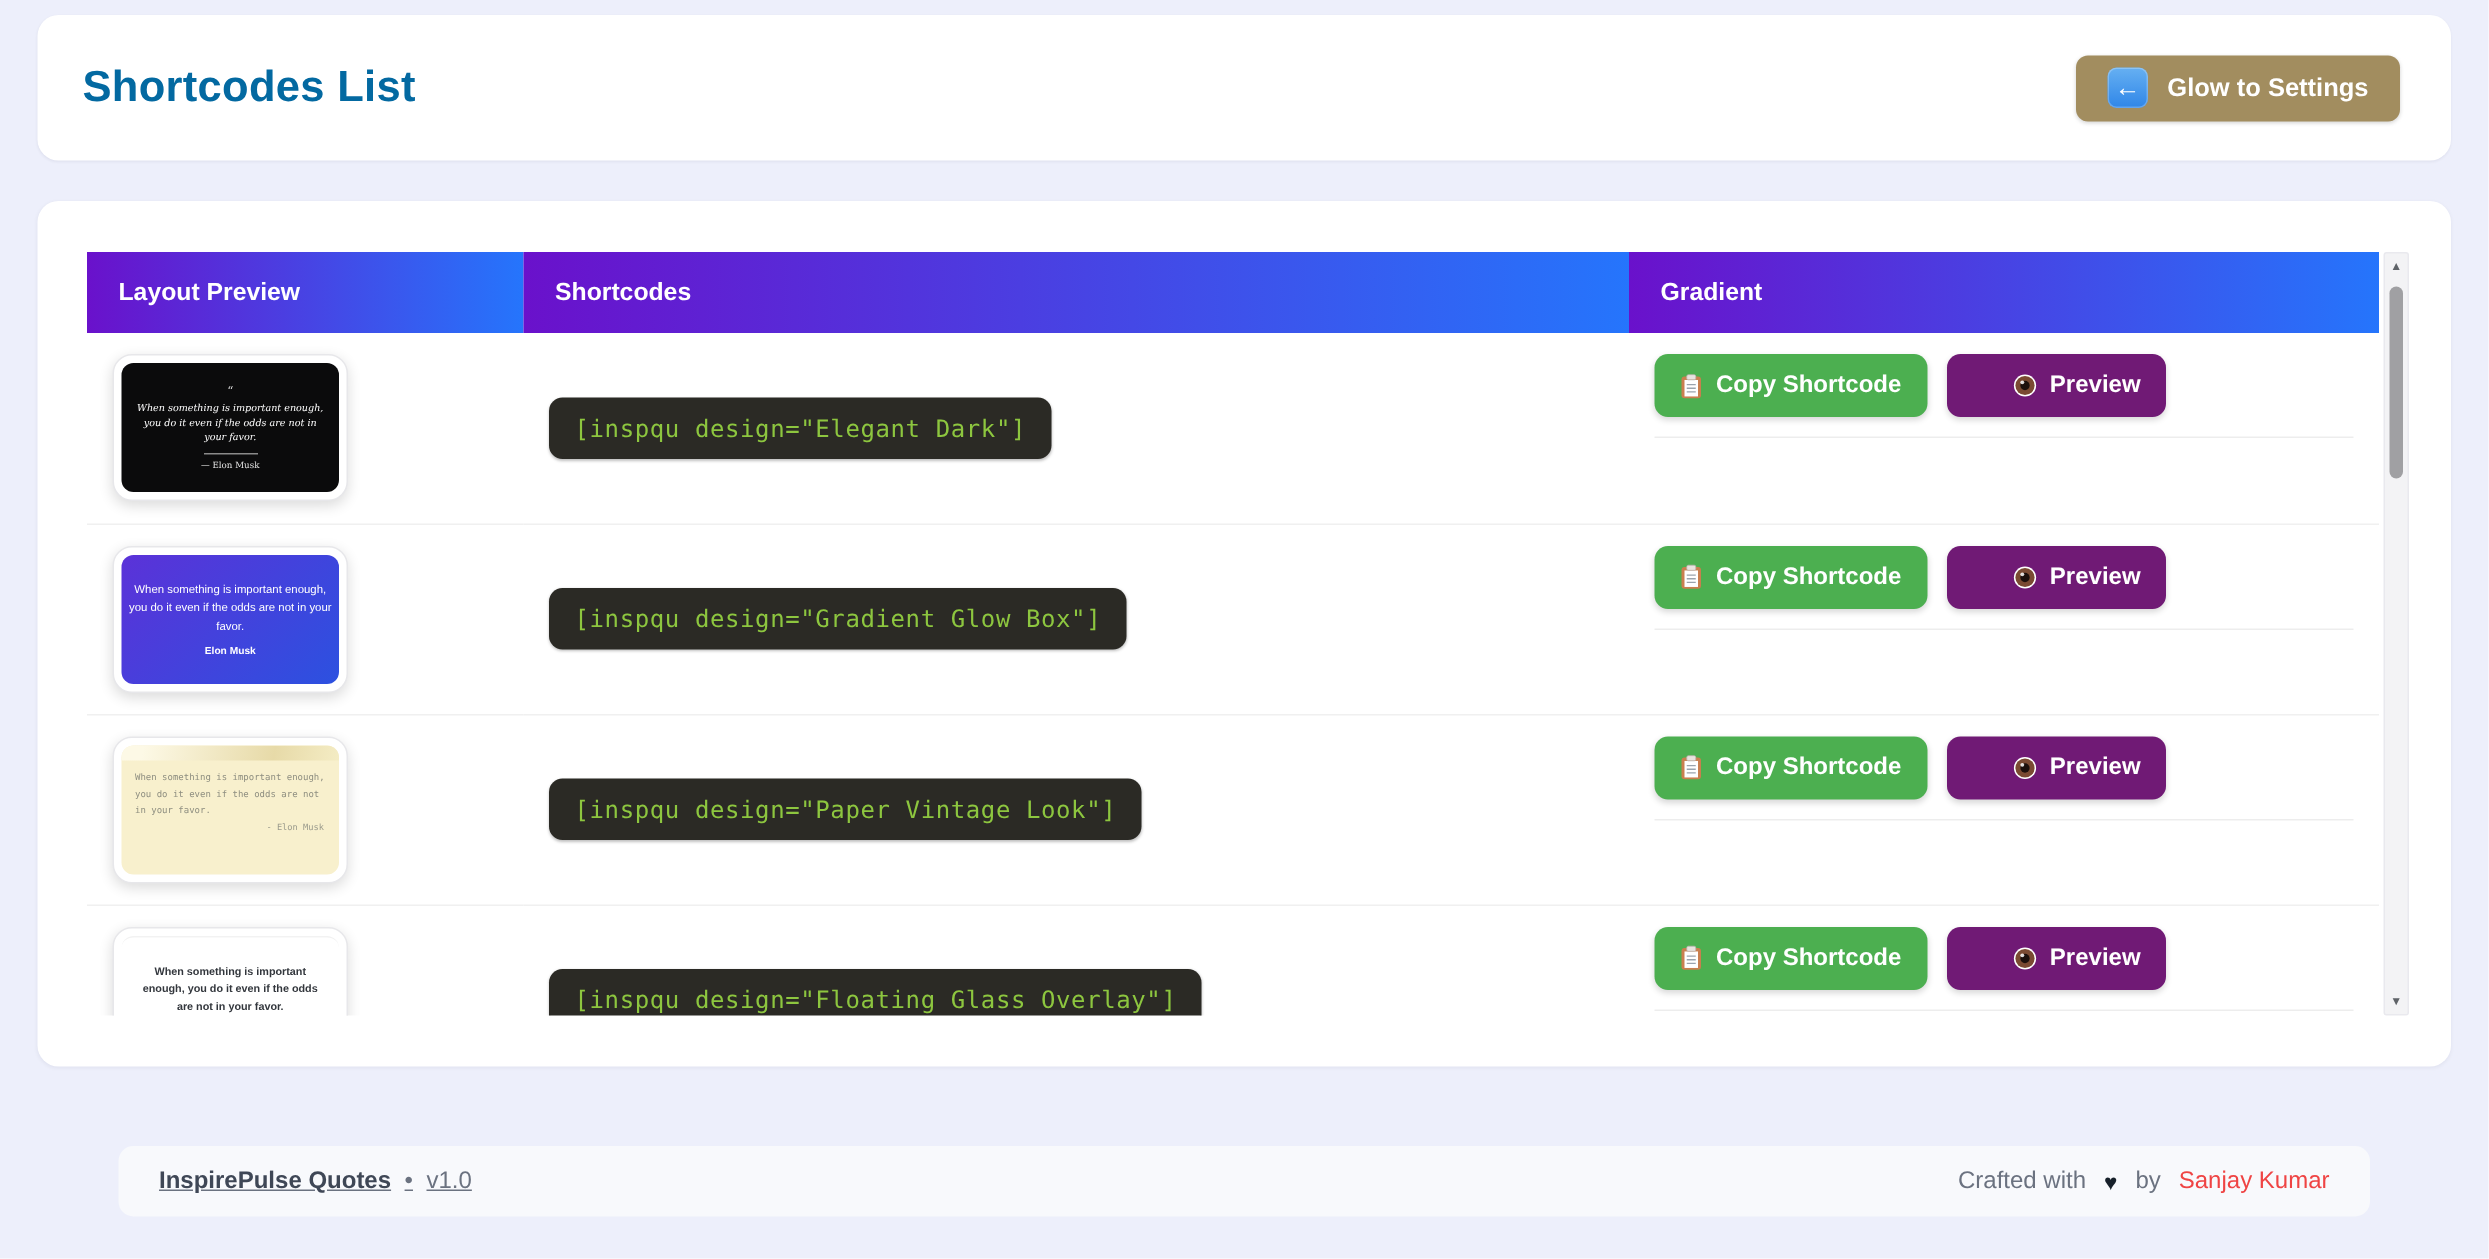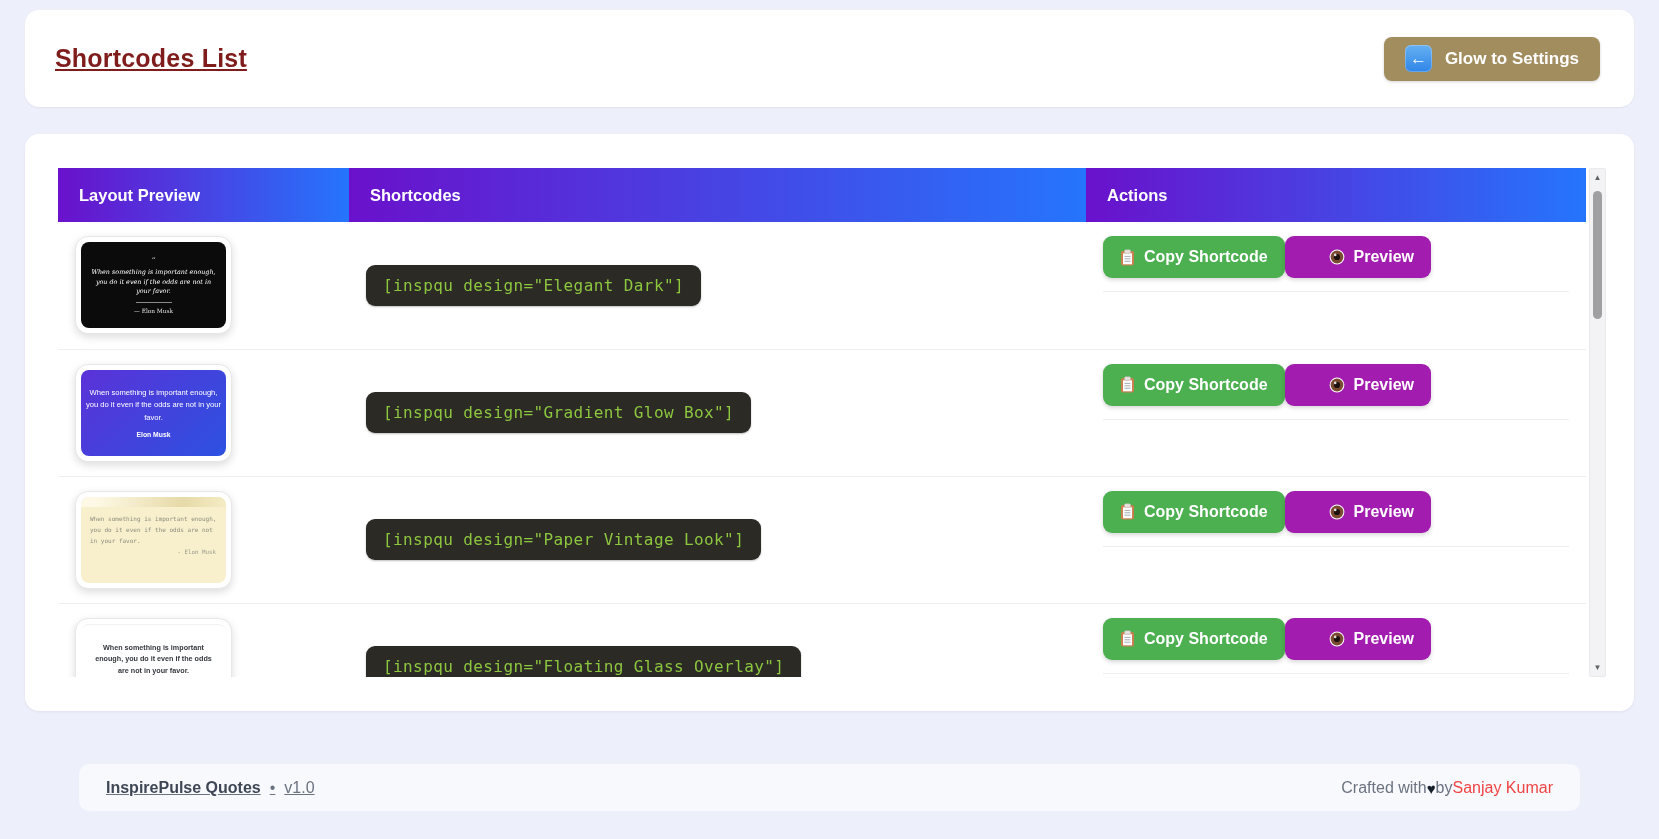--- a/index.html
+++ b/index.html
@@ -13,21 +13,21 @@
   
   .header-card {
     margin:10px 25px 0;
     height:97px;
     background:#fff;
     border-radius:14px;
     box-shadow:0 1px 2px rgba(20,20,43,.06);
     display:flex; align-items:center; justify-content:space-between;
     padding:0 34px 0 30px;
   }
-  .page-title { font-size:25px; font-weight:700; color:#7f1d1d; letter-spacing:.2px;text-decoration:underline; }
+  .page-title { font-size:29px; font-weight:700; color:#0369a1; letter-spacing:.2px; }
   .back-btn {
     display:flex; align-items:center; gap:13px;
     background:#a28d5f;
     border:none; border-radius:8px;
     padding:10px 21px; height:44px;
     color:#fff; font-weight:700; font-size:17px;
     font-family:"Liberation Sans", sans-serif;
     cursor:pointer;
     box-shadow:0 1px 3px rgba(0,0,0,.18);
   }
@@ -122,32 +122,32 @@
     font-family:"DejaVu Sans Mono", monospace;
     font-size:16px;
     padding:11px 17px;
     border-radius:9px;
     letter-spacing:.4px;
     box-shadow:0 1px 2px rgba(0,0,0,.25);
     white-space:nowrap;
   }
 
   
-  .btn-row { display:flex; }
+  .btn-row { display:flex; gap:13px; }
   .act-btn {
     display:flex; align-items:center; gap:9px;
     border:none; border-radius:9px;
     padding:10px 17px; height:42px;
     color:#fff; font-weight:700; font-size:16px;
     font-family:"Liberation Sans", sans-serif;
     cursor:pointer;
     box-shadow:0 2px 4px rgba(0,0,0,.16);
   }
   .btn-copy    { background:#4caf50; }
-  .btn-preview { background:#a21caf;padding-left:44px; }
+  .btn-preview { background:#701a75;padding-left:44px; }
   .act-btn .icon { display:flex; align-items:center; }
   .actions-divider { margin-top:13px; border-bottom:1px solid #ededed; }
 
   
   .fake-scrollbar {
     position:absolute; top:0; right:0;
     width:17px; height:509px;
     background:#f3f3f5;
     border:1px solid #e9e9ee;
     border-radius:2px;
@@ -168,21 +168,21 @@
   .footer-card {
     margin:53px 79px 0;
     height:47px;
     background:#f8f9fc;
     border-radius:10px;
     display:flex; align-items:center; justify-content:space-between;
     padding:0 27px;
     font-size:16px; color:#6b7280;
   }
   .footer-left  { display:flex; align-items:center; gap:9px;text-decoration:underline; }
-  .footer-right { display:flex; align-items:flex-end; gap:0; }
+  .footer-right { display:flex; align-items:flex-end; gap:12px; }
   .brand   { font-weight:700; color:#3f4756; }
   .heart   { color:#17202a; font-size:15px; }
   .credit-link { color:#ef4444; text-decoration:none; font-weight:500; cursor:pointer; }
 </style>
 </head>
 <body>
 
 <div class="header-card">
   <div class="page-title">Shortcodes List</div>
   <button class="back-btn">
@@ -197,21 +197,21 @@
       <table>
         <colgroup>
             <col style="width:291px">
             <col style="width:737px">
             <col>
           </colgroup>
         <thead>
           <tr>
             <th>Layout Preview</th>
             <th>Shortcodes</th>
-            <th>Actions</th>
+            <th>Gradient</th>
           </tr>
         </thead>
         <tbody>
 
           <tr>
             <td>
               <div class="thumb-frame">
                 <div class="thumb-inner thumb-dark">
                   <div class="qmark">“</div>
                   <div class="qtext">When something is important enough, you do it even if the odds are not in your favor.</div>

